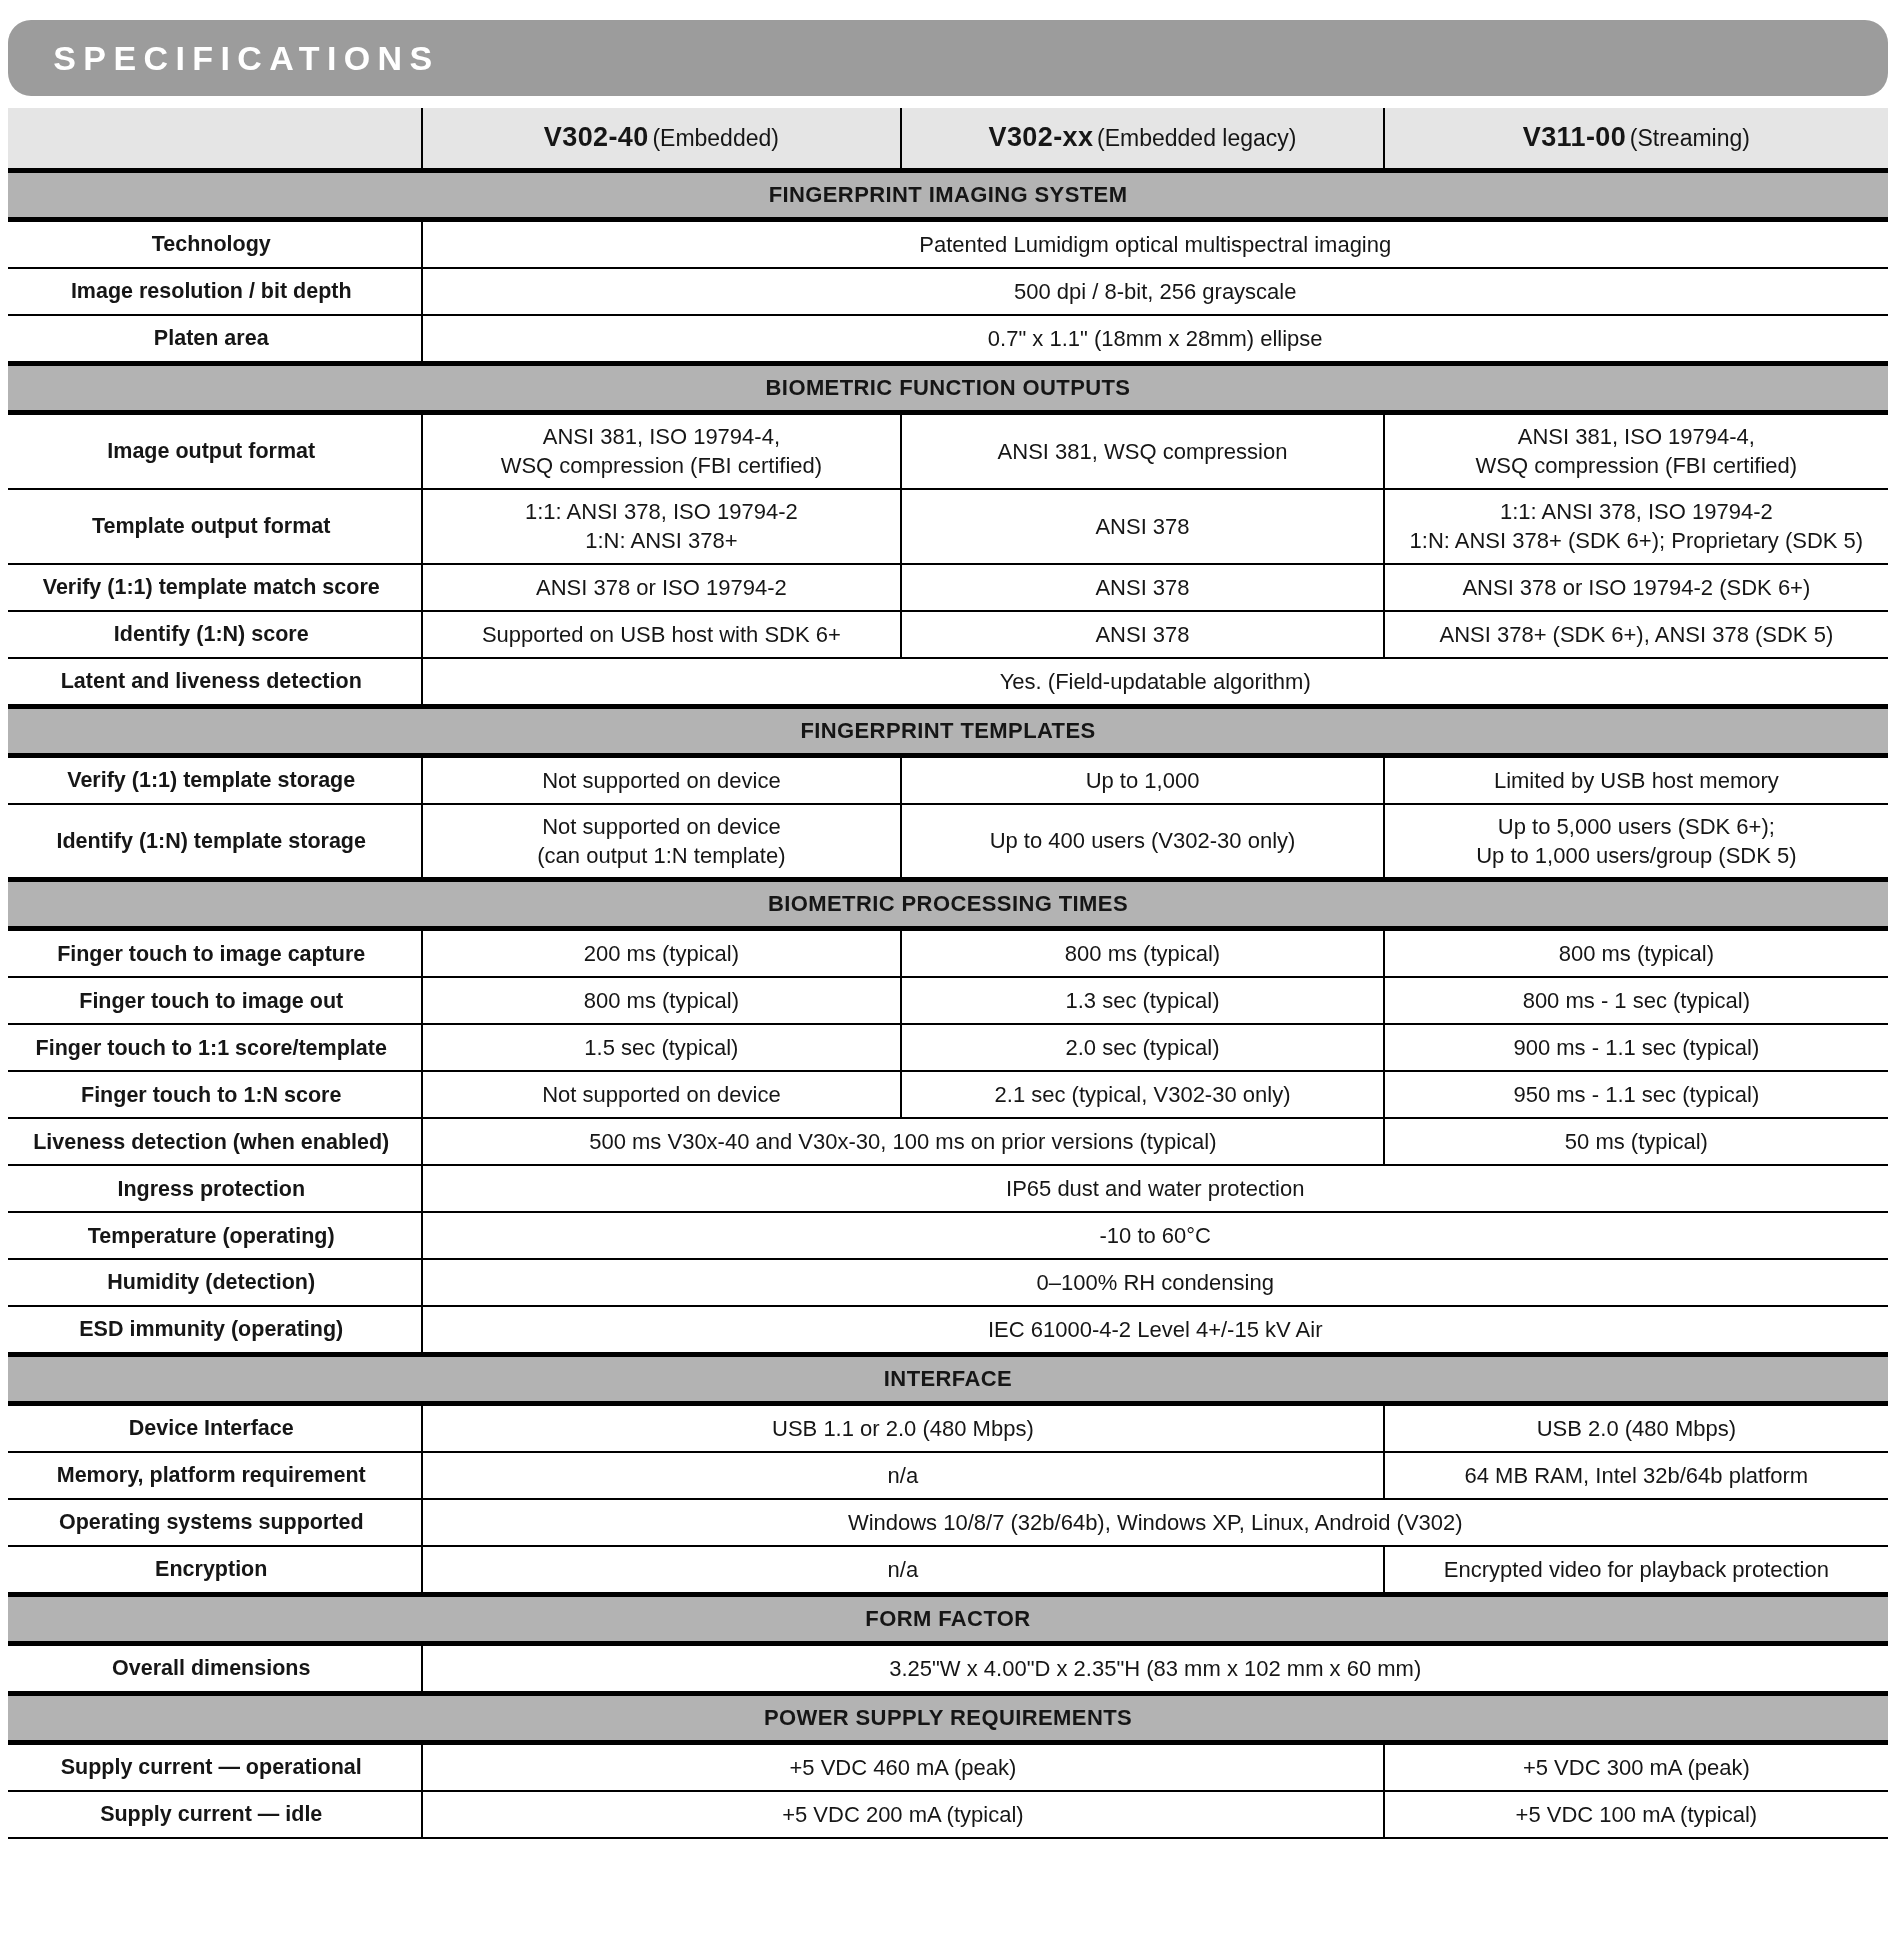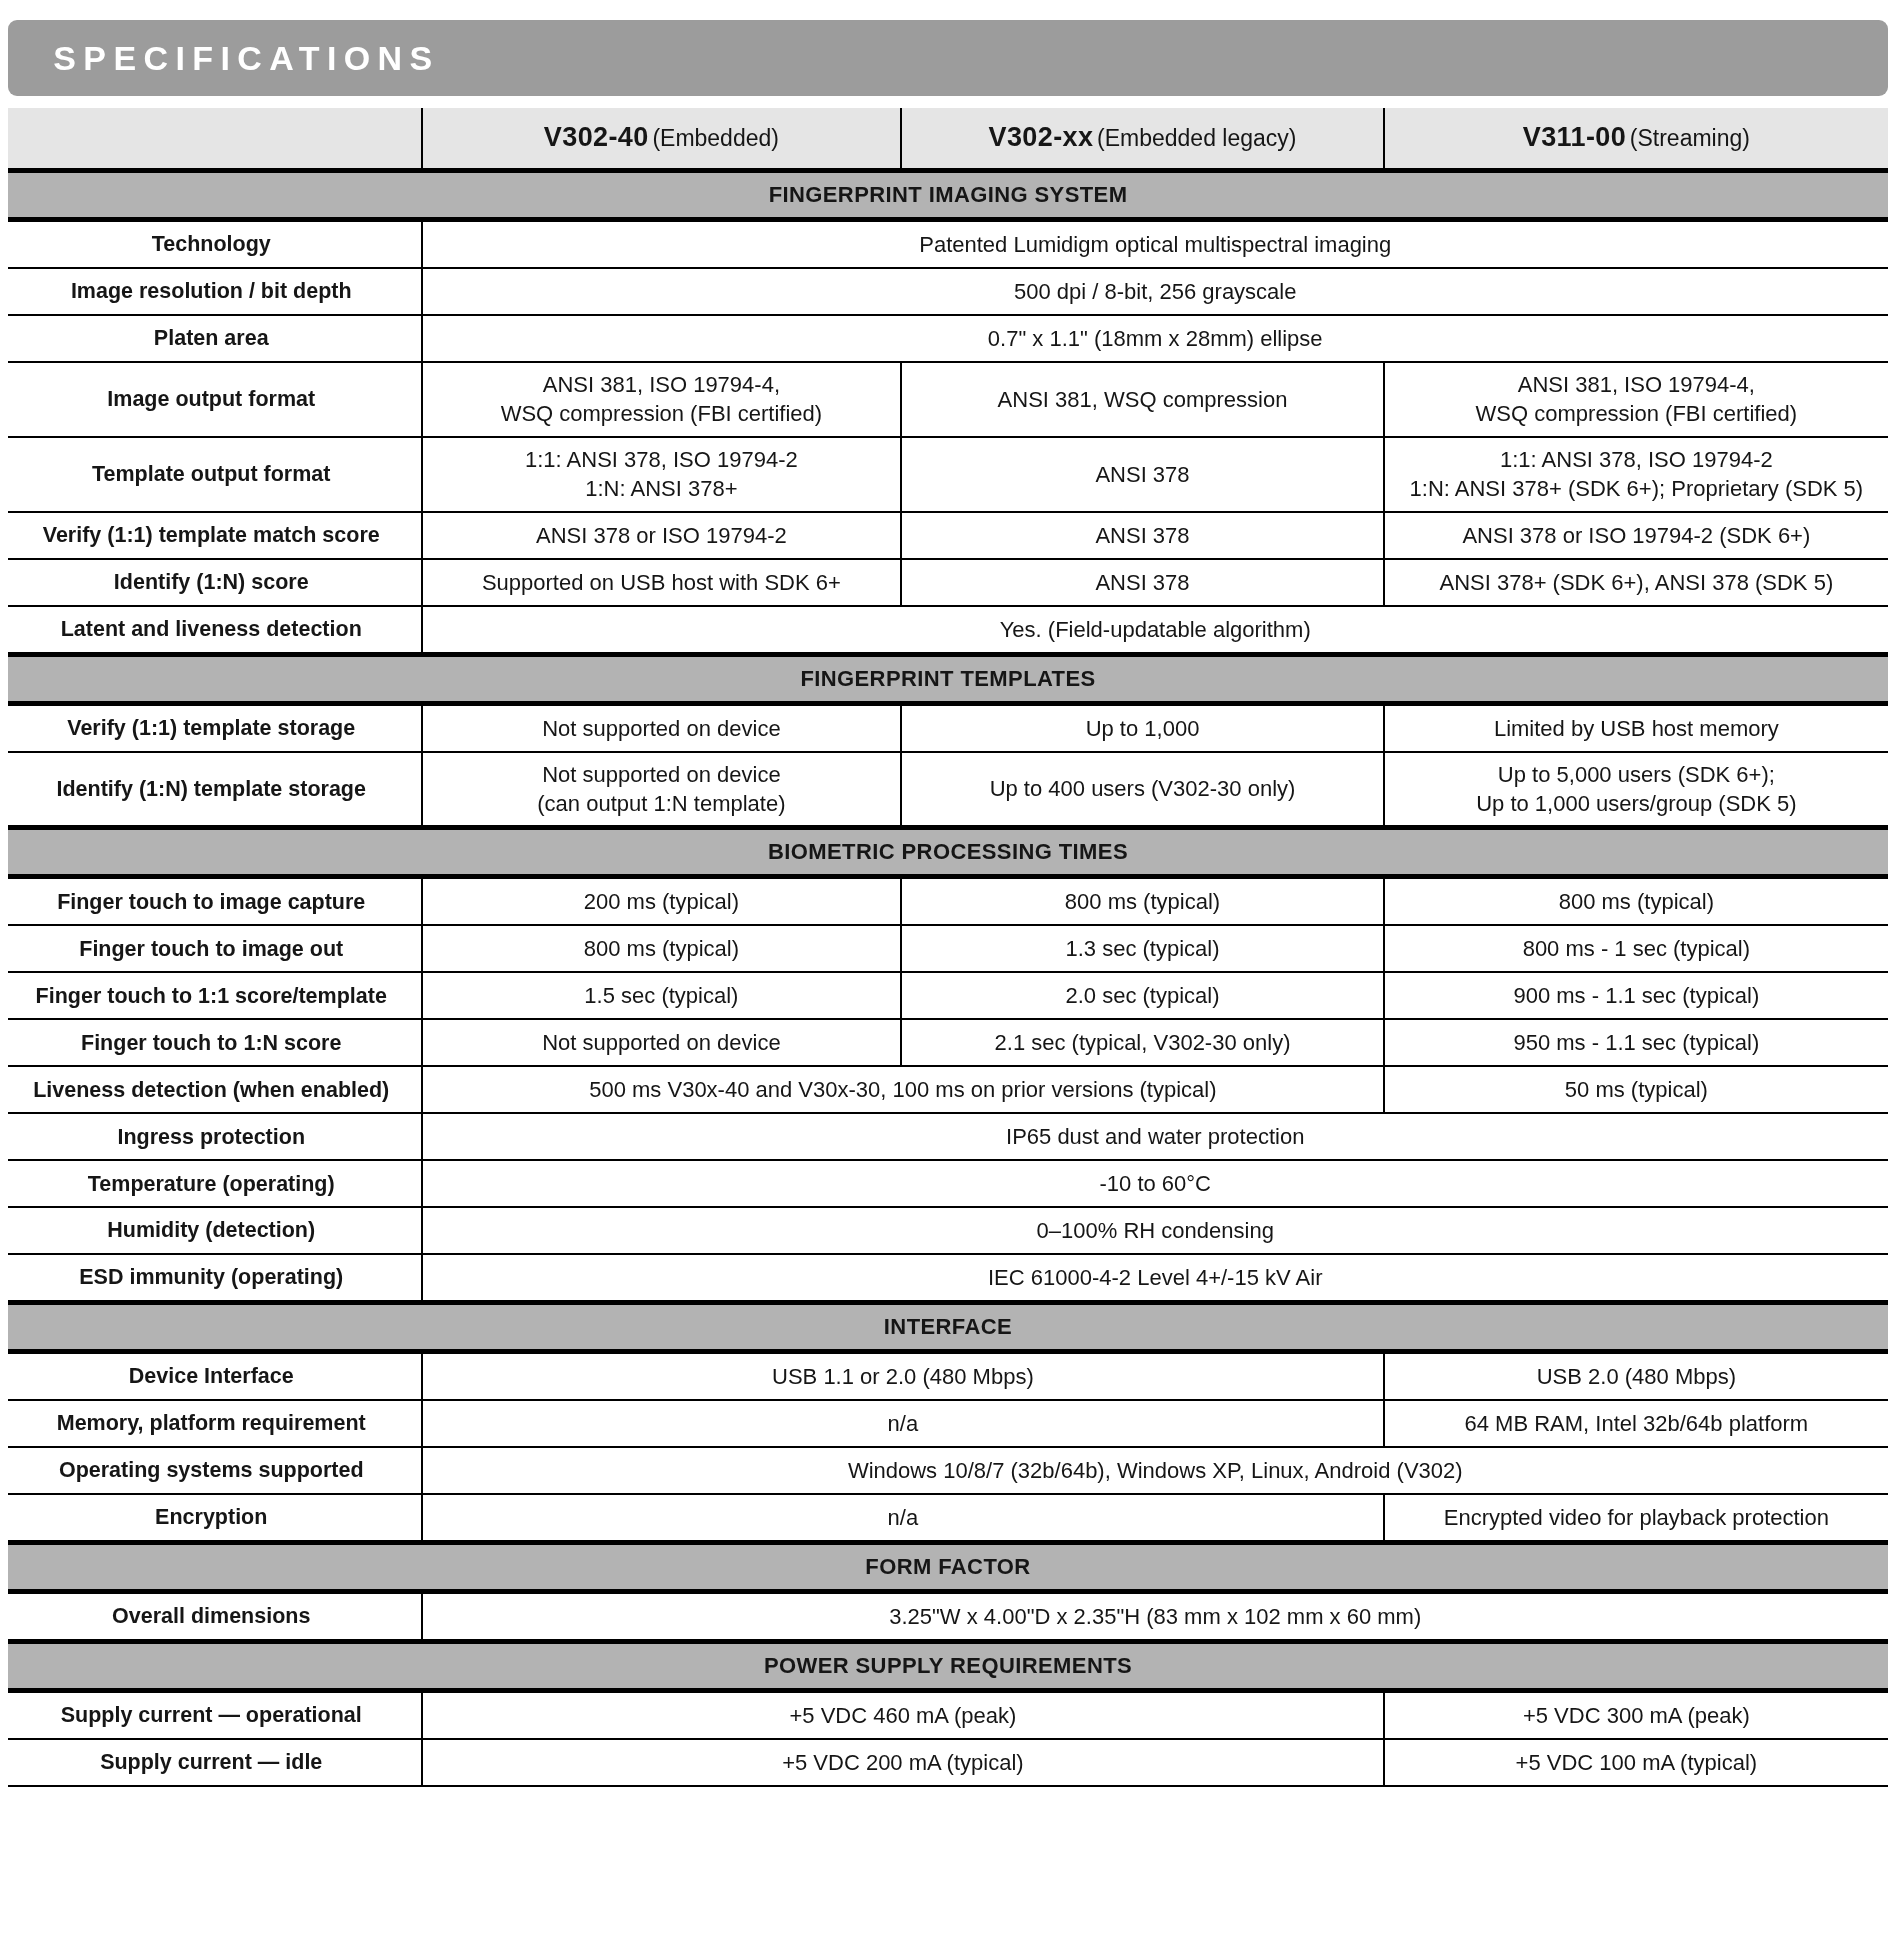--- a/index.html
+++ b/index.html
@@ -16,21 +16,21 @@
     height:1944px;
     background:#ffffff;
     font-family:"Liberation Sans", sans-serif;
     color:var(--ink);
     overflow:hidden;
   }
   .page{width:1896px;padding:20px 8.3px 0 8.3px;}
   .title-bar{
     height:76px;
     background:var(--bar-bg);
-    border-radius:9px;
+    border-radius:23px;
     display:flex;
     align-items:center;
     padding-left:45px;
     margin-bottom:11.6px;
   }
   .title-text{
     color:var(--title-ink);
     font-size:34px;
     font-weight:700;
     letter-spacing:7.4px;
@@ -124,20 +124,23 @@
           <td class="value-cell" colspan="3">Patented Lumidigm optical multispectral imaging</td>
         </tr>
         <tr class="data-row">
           <td class="label-cell">Image resolution / bit depth</td>
           <td class="value-cell" colspan="3">500 dpi / 8-bit, 256 grayscale</td>
         </tr>
         <tr class="data-row">
           <td class="label-cell">Platen area</td>
           <td class="value-cell" colspan="3">0.7" x 1.1" (18mm x 28mm) ellipse</td>
         </tr>
+        <tr>
+          <td colspan="4" class="section-cell">BIOMETRIC FUNCTION OUTPUTS</td>
+        </tr>
         <tr class="data-row">
           <td class="label-cell">Image output format</td>
           <td class="value-cell" colspan="1">ANSI 381, ISO 19794-4,
 WSQ compression (FBI certified)</td>
           <td class="value-cell" colspan="1">ANSI 381, WSQ compression</td>
           <td class="value-cell" colspan="1">ANSI 381, ISO 19794-4,
 WSQ compression (FBI certified)</td>
         </tr>
         <tr class="data-row">
           <td class="label-cell">Template output format</td>

